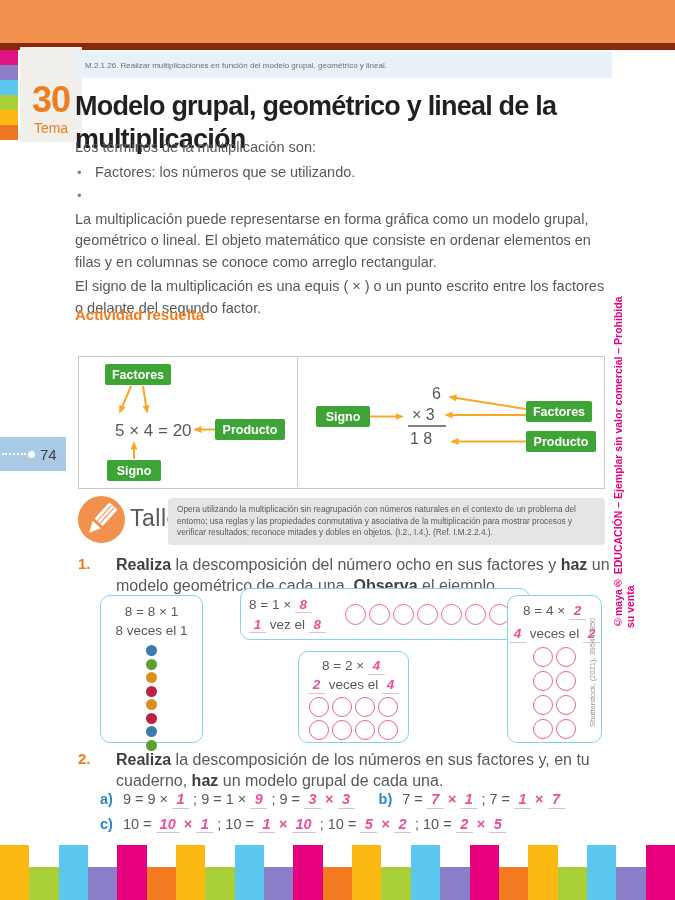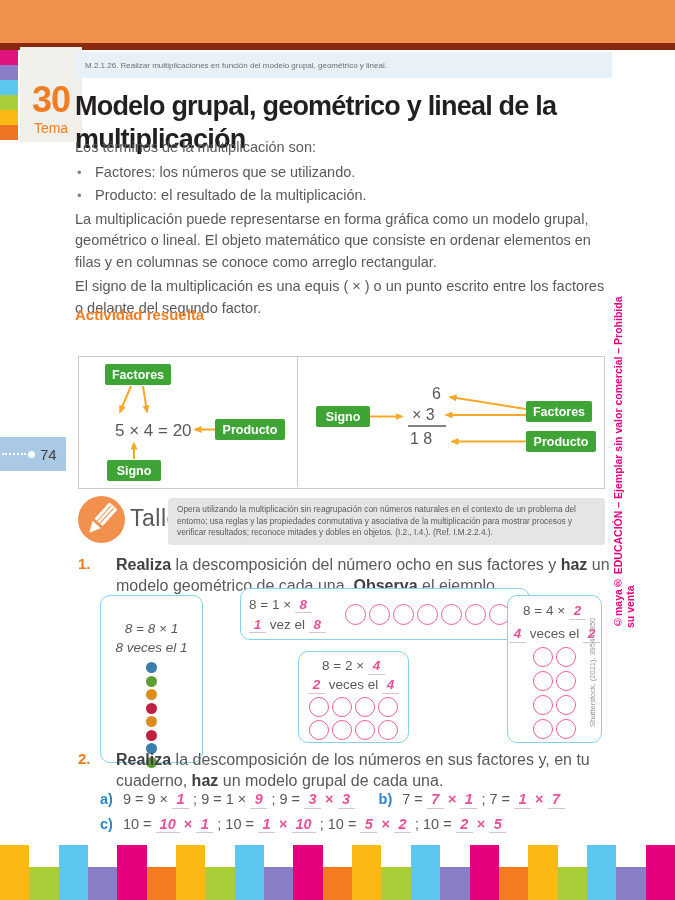--- a/index.html
+++ b/index.html
@@ -108,21 +108,20 @@
   <h1 class="page-title">Modelo grupal, geométrico y lineal de la multiplicación</h1>
 
   <div class="intro">
     <p>Los términos de la multiplicación son:</p>
     <div class="bullet-row">
       <span class="bullet-char">•</span>
       <span>Factores: los números que se utilizando.</span>
     </div>
     <div class="bullet-row">
       <span class="bullet-char">•</span>
-      <span>Producto: el resultado de la multiplicación.</span>
     </div>
     <p>La multiplicación puede representarse en forma gráfica como un modelo grupal, geométrico o lineal. El objeto matemático que consiste en ordenar elementos en filas y en columnas se conoce como arreglo rectangular.</p>
     <p>El signo de la multiplicación es una equis ( × ) o un punto escrito entre los factores o delante del segundo factor.</p>
   </div>
 
   <div class="act-heading">Actividad resuelta</div>
 
   <div class="activity-box">
     <div class="panel-l">
       <svg viewBox="0 0 218 130" width="218" height="130">
@@ -190,21 +189,21 @@
     <div class="taller-box">
       <span>Opera utilizando la multiplicación sin reagrupación con números naturales en el contexto de un problema del entorno; usa reglas y las propiedades conmutativa y asociativa de la multiplicación para mostrar procesos y verificar resultados; reconoce mitades y dobles en objetos. (I.2., I.4.). (Ref. I.M.2.2.4.).</span>
     </div>
   </div>
 
   <div class="ex-num" style="left:78px; top:555px;">1.</div>
   <div class="ex-text" style="top:555px;">
     <b class="dk">Realiza</b><span class="seg-p"> la descomposición del número ocho en sus factores y </span><b class="dk">haz</b><span class="seg-p"> un modelo geométrico de cada una. </span><b class="dk">Observa</b><span class="seg-p"> el ejemplo.</span>
   </div>
 
-  <div class="ebox" style="left:100px; top:595px; width:103px; height:168px; padding-top:23px;font-style:italic;">
+  <div class="ebox" style="left:100px; top:595px; width:103px; height:148px; padding-top:6px;">
     <div class="eline" style="margin-top:0;">8 = 8 × 1</div>
     <div class="eline" style="margin-top:0;">8 veces el 1</div>
     <div class="dot-col">
         <span class="dot" style="background: rgb(59, 124, 172);"></span>
         <span class="dot" style="background: rgb(94, 158, 51);"></span>
         <span class="dot" style="background: rgb(221, 141, 31);"></span>
         <span class="dot" style="background: rgb(190, 32, 66);"></span>
         <span class="dot" style="background: rgb(221, 141, 31);"></span>
         <span class="dot" style="background: rgb(190, 32, 66);"></span>
         <span class="dot" style="background: rgb(59, 124, 172);"></span>

